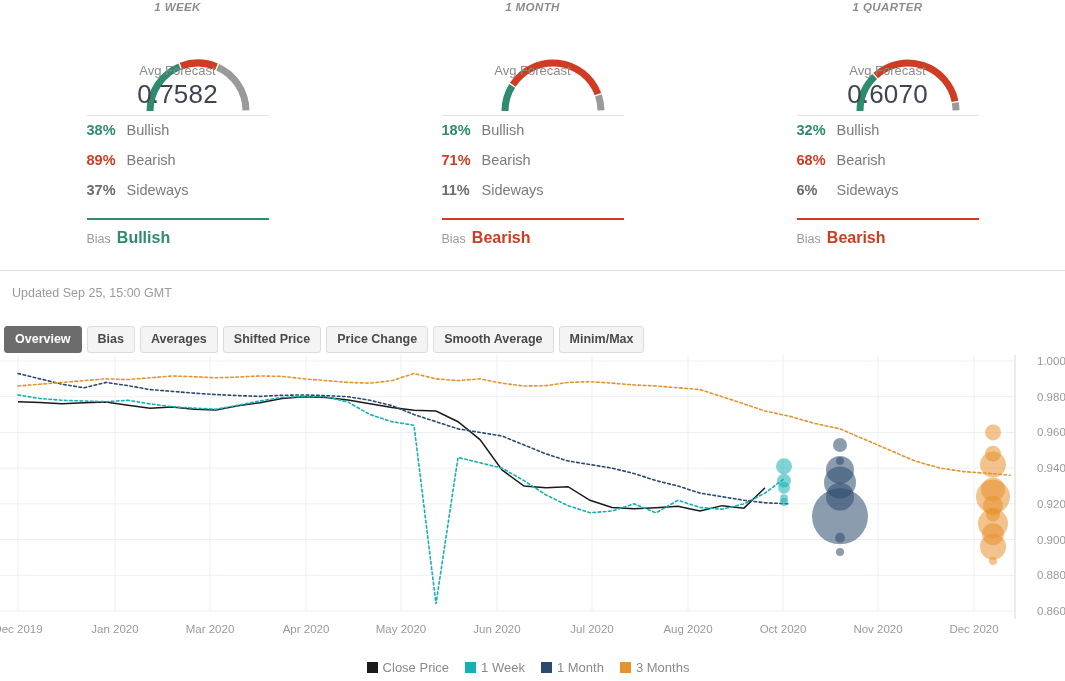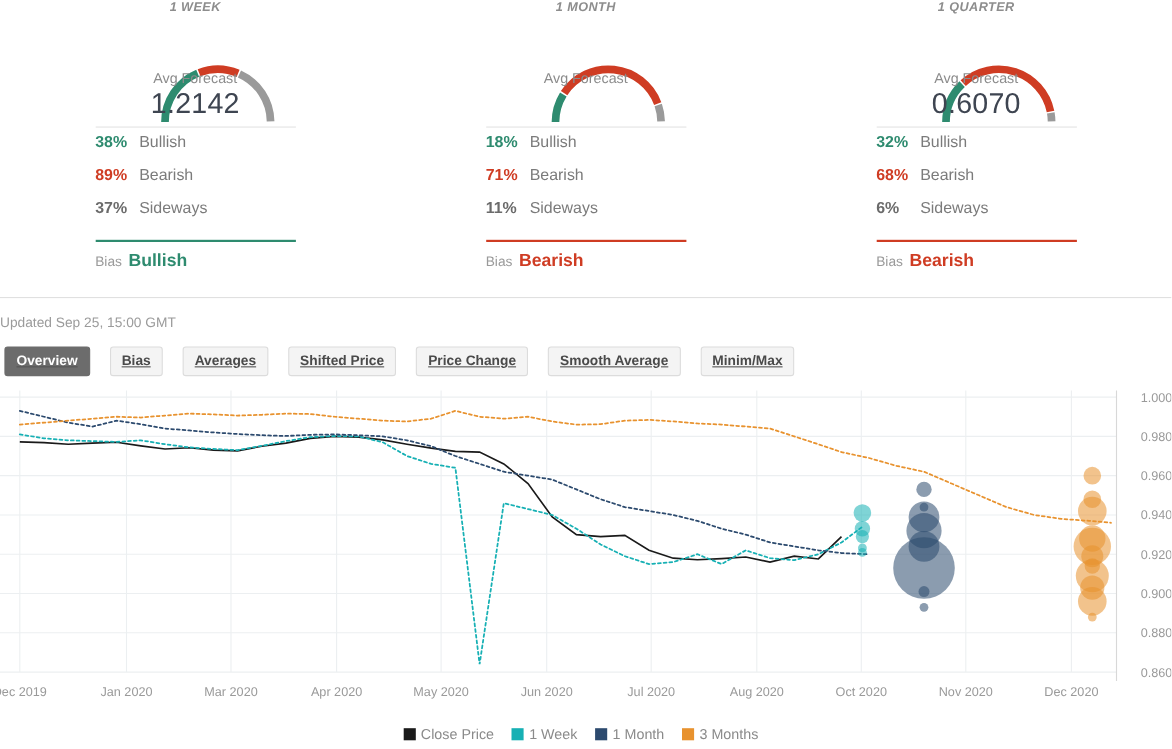--- a/index.html
+++ b/index.html
@@ -24,24 +24,24 @@
   .stats{width:182px;margin:0 auto;padding-top:6px;border-top:1px solid #e3e3e3;}
   .stat-row{display:flex;align-items:baseline;height:30px;}
   .stat-pct{width:40px;font-size:14.5px;font-weight:bold;text-align:left;}
   .stat-name{font-size:14.5px;color:#7b7b7b;}
   .bias-bar{height:2px;width:182px;margin:6px auto 0;}
   .bias-row{width:182px;margin:0 auto;padding-top:9px;display:flex;align-items:baseline;gap:6px;}
   .bias-label{font-size:12.5px;color:#9a9a9a;}
   .bias-value{font-size:16px;font-weight:bold;}
   .updated-bar{
     border-top:1px solid #e0e0e0;height:45px;display:flex;align-items:center;
-    padding-left:0;box-sizing:border-box;
+    padding-left:12px;box-sizing:border-box;
   }
   .updated-text{font-size:12.5px;color:#9b9b9b;}
-  .tabs{display:flex;gap:18px;padding:0 0 0 4px;height:38px;align-items:flex-start;text-decoration:underline;}
+  .tabs{display:flex;gap:5px;padding:0 0 0 4px;height:38px;align-items:flex-end;}
   .tab{
     font-size:12.5px;font-weight:bold;color:#4a4a4a;background:#f4f4f4;
     border:1px solid #dcdcdc;border-radius:3px;padding:6px 10px;line-height:13px;
     cursor:pointer;white-space:nowrap;
   }
   .tab.active{background:#6c6c6c;color:#fff;border-color:#6c6c6c;}
   .chart-area{position:relative;width:1065px;height:305px;}
   .chart-svg{display:block;}
   .legend{
     display:flex;justify-content:center;align-items:center;gap:7px;
@@ -59,21 +59,21 @@
     <div class="gauge-wrap">
       <svg class="gauge-svg" width="200" height="100" viewBox="0 0 200 100">
         <g>
             <path d="M 52 96 A 48 48 0 0 1 81.70862193518687 51.621790386608964" stroke="#2e8b6f" stroke-width="7" fill="none" stroke-linecap="butt"></path>
             <path d="M 82.95486580440944 51.128367532991305 A 48 48 0 0 1 118.44617548767059 51.685909578576926" stroke="#cf3c23" stroke-width="7" fill="none" stroke-linecap="butt"></path>
             <path d="M 119.6763056243955 52.21823442373089 A 48 48 0 0 1 147.9953211524466 95.32981534372102" stroke="#9a9a9a" stroke-width="7" fill="none" stroke-linecap="butt"></path>
           </g>
       </svg>
       <div class="gauge-center">
         <div class="gauge-label">Avg Forecast</div>
-        <div class="gauge-value">1.2142</div>
+        <div class="gauge-value">0.7582</div>
       </div>
     </div>
     <div class="stats">
       <div class="stat-row">
         <span class="stat-pct" style="color:#2e8b6f">38%</span>
         <span class="stat-name">Bullish</span>
       </div>
       <div class="stat-row">
         <span class="stat-pct" style="color:#cf3c23">89%</span>
         <span class="stat-name">Bearish</span>

